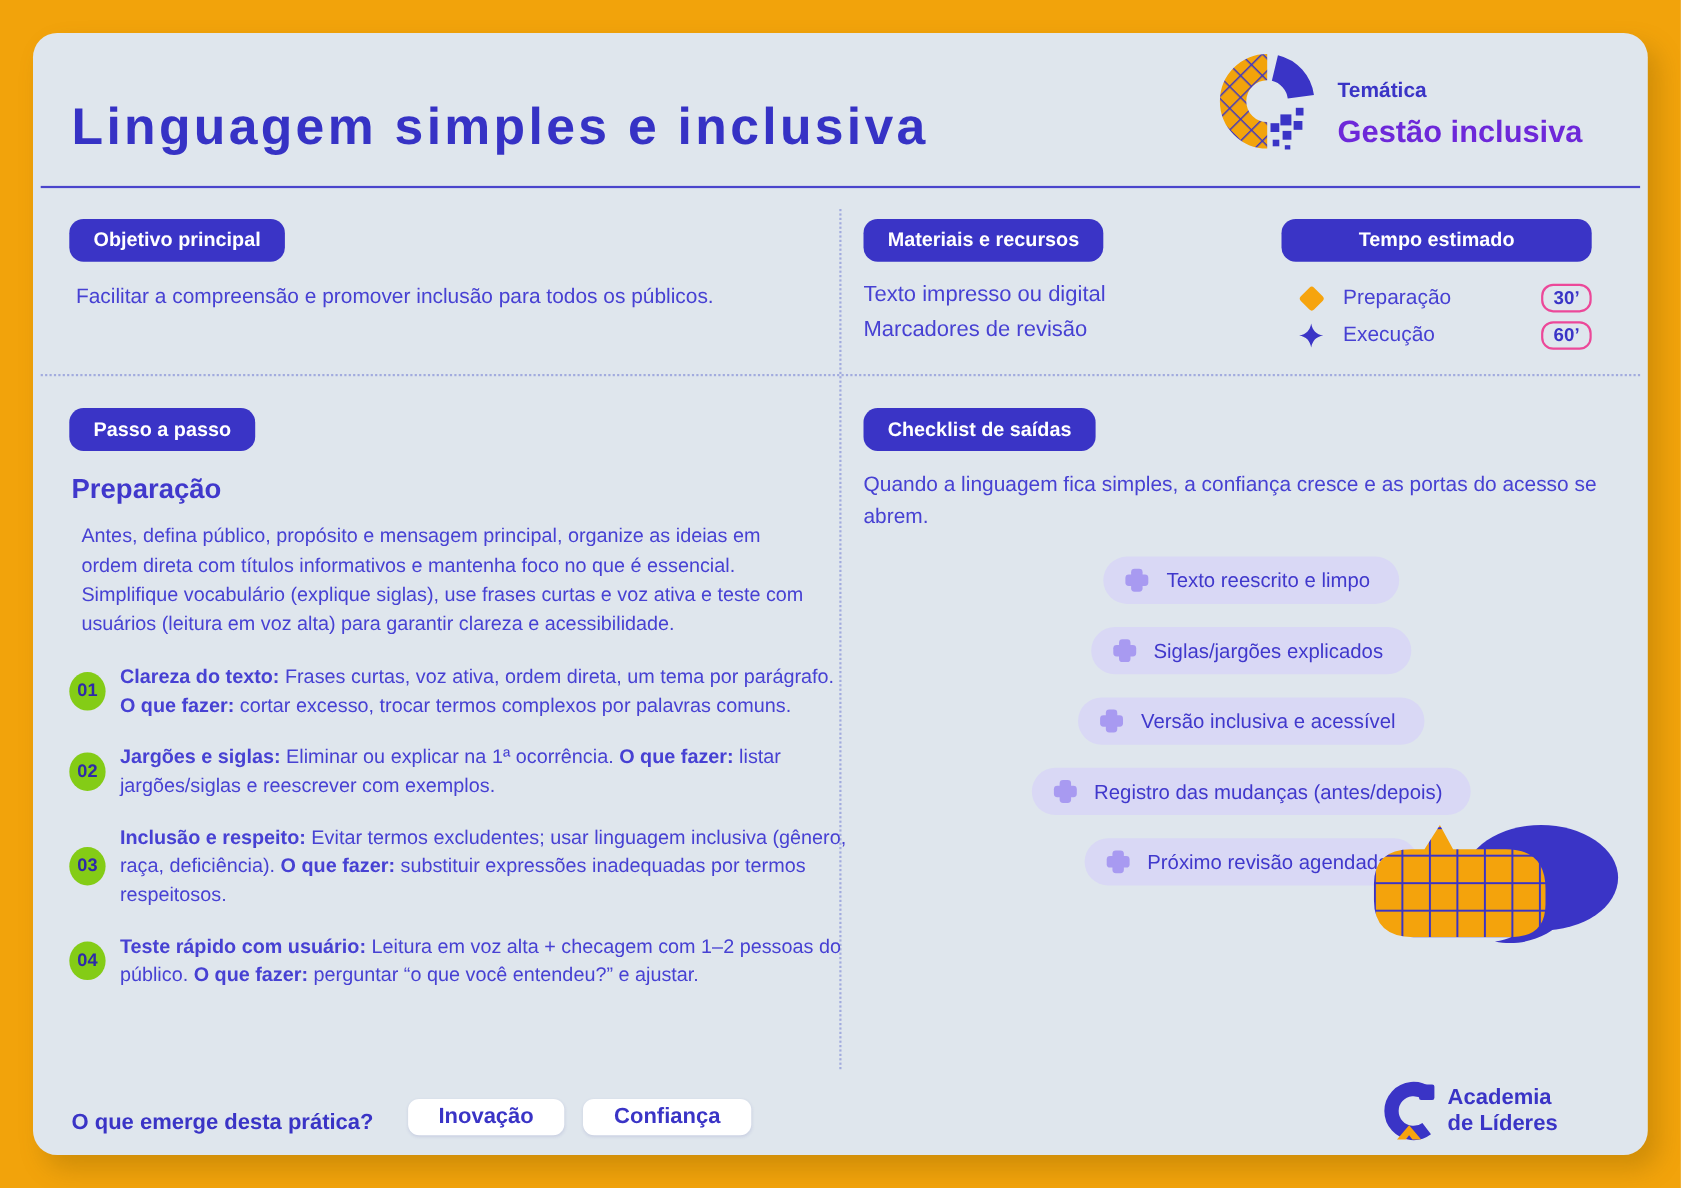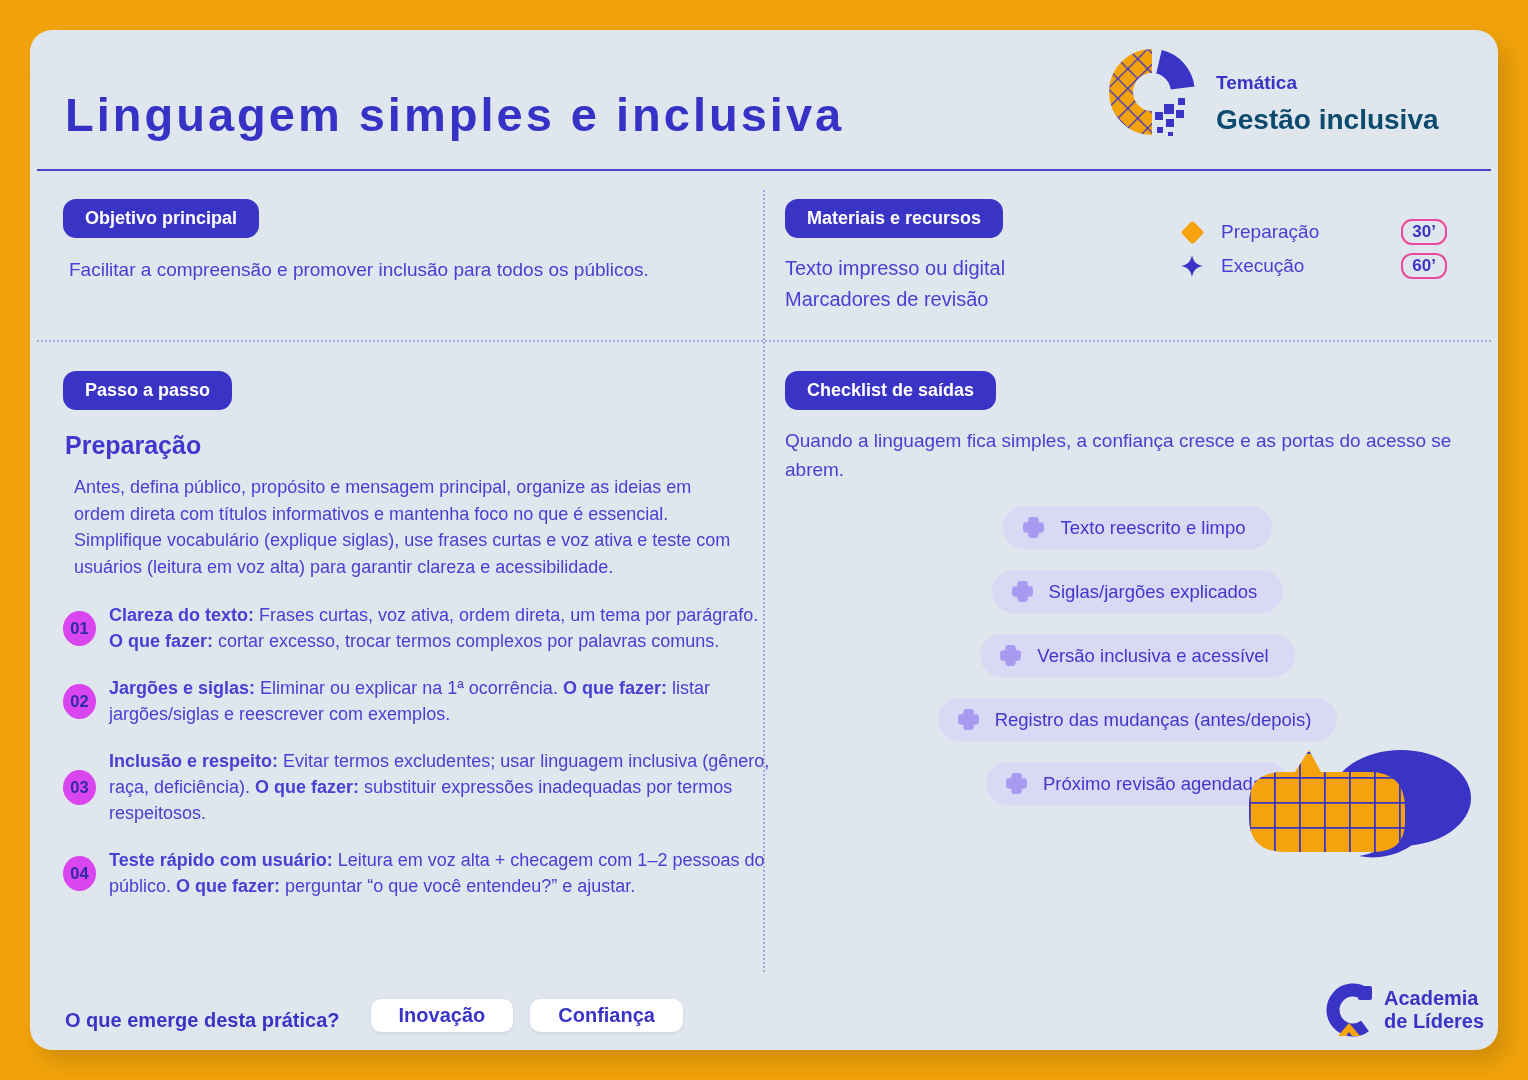--- a/index.html
+++ b/index.html
@@ -17,21 +17,21 @@
   }
   .abs{position:absolute;}
   .page-title{
     left:35px;top:26px;
     font-size:47px;font-weight:800;letter-spacing:3px;
     color:#3632C5;white-space:nowrap;
   }
   .brand-top{left:1078px;top:18px;display:flex;gap:20px;align-items:flex-end;}
   .brand-top-text{padding-top:8px;}
   .tematica{font-size:19px;font-weight:700;color:#3A34C6;}
-  .gestao{font-size:28px;font-weight:800;color:#0c4a6e;margin-top:10px;}
+  .gestao{font-size:28px;font-weight:800;color:#6d28d9;margin-top:10px;}
   .hrule{left:7px;top:139px;width:1454px;height:0;border-top:2px solid #4A45CC;}
   .dotted-h{left:7px;top:310px;width:1454px;height:0;border-top:2px dotted #A2ABDE;}
   .dotted-v{left:733px;top:160px;height:782px;width:0;border-left:2px dotted #A2ABDE;}
 
   .pill-header{
     display:inline-block;background:#3A34C6;color:#FFFFFF;
     font-weight:700;font-size:18px;padding:9px 22px;border-radius:13px;
     white-space:nowrap;
   }
   .body-text{color:#4741D3;}
@@ -53,21 +53,21 @@
     border:2px solid #ec4899;border-radius:11px;padding:1px 9px;
     font-weight:700;font-size:17px;color:#3A34C6;
   }
 
   .sec-passo{left:33px;top:341px;width:712px;}
   .passo-sub{margin-top:21px;font-size:25px;font-weight:600;color:#4038CC;margin-left:2px;}
   .passo-intro{margin-top:14px;margin-left:11px;width:668px;font-size:18px;line-height:26.5px;}
   .steps{margin-top:22px;}
   .step{display:flex;align-items:center;gap:13px;margin-bottom:21px;}
   .step-num{
-    width:33px;height:35px;background:#d946ef;border-radius:50%;
+    width:33px;height:35px;background:#84cc16;border-radius:50%;
     display:flex;align-items:center;justify-content:center;
     color:#2E2AA8;font-weight:800;font-size:16.5px;flex-shrink:0;
   }
   .step-text{font-size:18px;line-height:26px;width:668px;}
   .step-text strong{font-weight:700;}
 
   .sec-checklist{left:755px;top:341px;width:700px;}
   .checklist-intro{margin-top:16px;font-size:19px;line-height:29px;width:690px;}
   .chips{margin-top:22px;display:flex;flex-direction:column;align-items:center;gap:21px;margin-left:5px;}
   .chip{
@@ -77,21 +77,21 @@
   }
   .bubbles{left:1213px;top:718px;}
 
   .footer-row{left:35px;top:969px;display:flex;align-items:flex-end;gap:17px;}
   .footer-question{font-size:20px;font-weight:700;color:#3A34C6;margin-right:14px;}
   .tag{
     background:#FFFFFF;border-radius:10px;padding:5px 28px;
     color:#3A34C6;font-weight:700;font-size:20px;
     box-shadow:0 1px 3px rgba(50,50,150,.12);cursor:pointer;
   }
-  .brand-footer{left:1292px;top:952px;display:flex;align-items:center;gap:10px;}
+  .brand-footer{left:1224px;top:952px;display:flex;align-items:center;gap:10px;}
   .brand-footer-text{font-size:20px;font-weight:800;color:#3A34C6;line-height:1.15;}
 </style>
 </head>
 <body>
 
 <div class="card">
 
   <h1 class="abs page-title">Linguagem simples e inclusiva</h1>
 
   <div class="abs brand-top">
@@ -132,20 +132,21 @@
 
   <section class="abs sec-materiais">
     <div class="pill-header">Materiais e recursos</div>
     <div class="materials-lines body-text">
       <div>Texto impresso ou digital</div>
       <div>Marcadores de revisão</div>
     </div>
   </section>
 
   <section class="abs sec-tempo">
+    <div class="pill-header">Tempo estimado</div>
     <div class="time-rows">
       <div class="time-row">
         <span class="time-icon">
             <span class="diamond"></span>
           </span>
         <span class="time-label">Preparação</span>
         <span class="time-value">30’</span>
       </div>
       <div class="time-row">
         <span class="time-icon">

